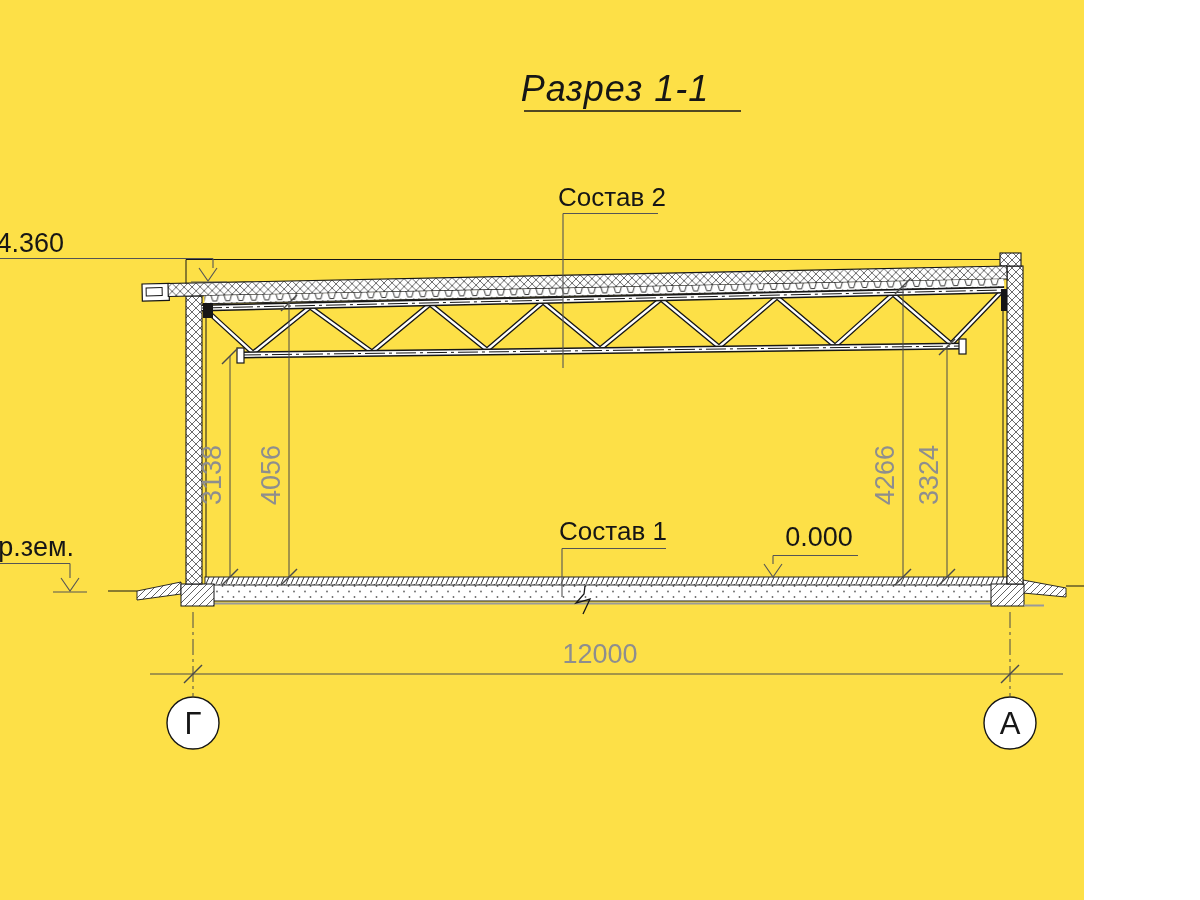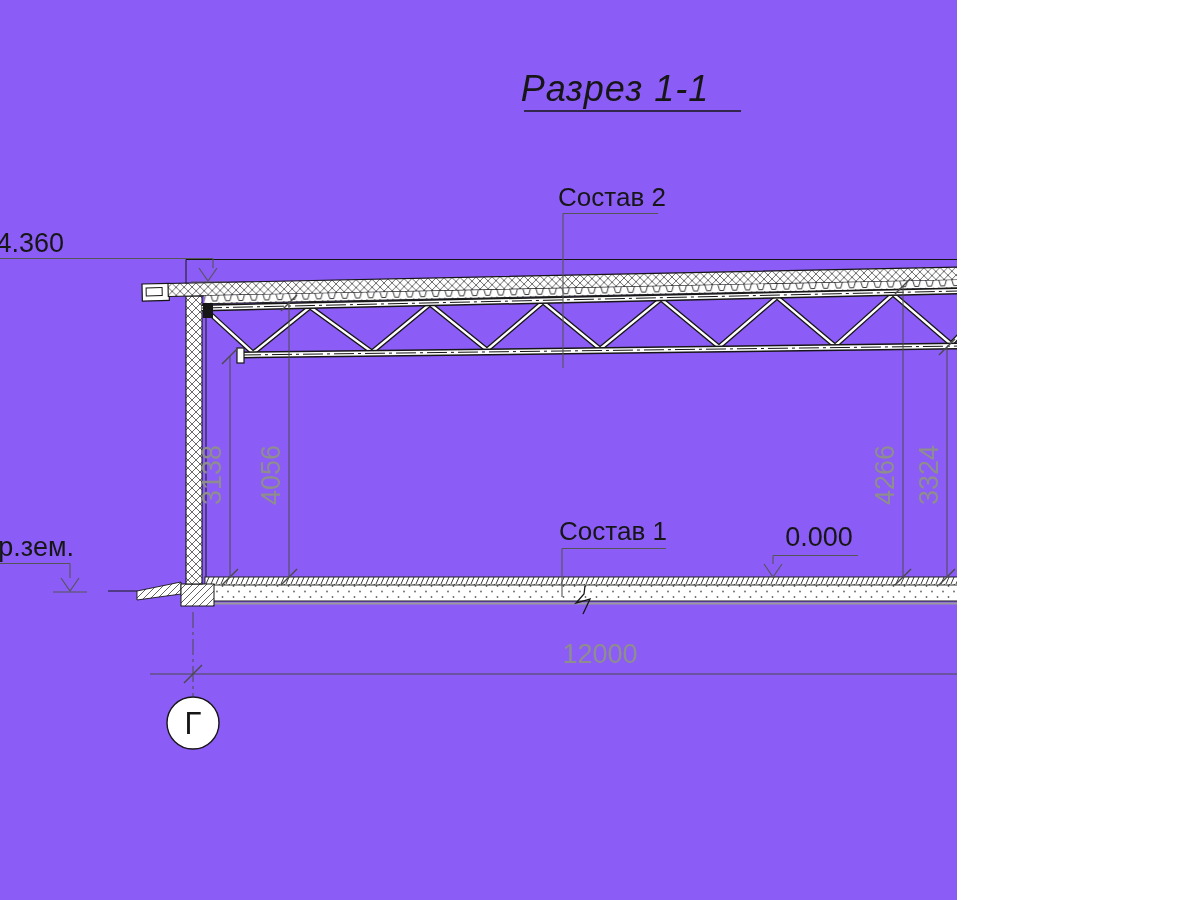--- a/index.html
+++ b/index.html
@@ -1,16 +1,16 @@
 <!DOCTYPE html>
 <html><head>
 <meta charset="utf-8">
 <style>
   html,body{margin:0;padding:0;background:#fff;}
-  #canvas{position:relative;width:957px;height:900px;background:#8b5cf6;overflow:hidden;}
+  #canvas{position:relative;width:1084px;height:900px;background:#fde047;overflow:hidden;}
   svg{display:block;}
   text{font-family:"Liberation Sans","DejaVu Sans",sans-serif;fill:#161616;}
   .title-t{font-size:36px;font-style:italic;letter-spacing:1px;}
   .label-t{font-size:26px;}
   .elev-t{font-size:27px;}
   .dim-t{font-size:27px;fill:#8e8e8e;}
   .axis-t{font-size:31px;}
 </style>
 </head>
 <body>

